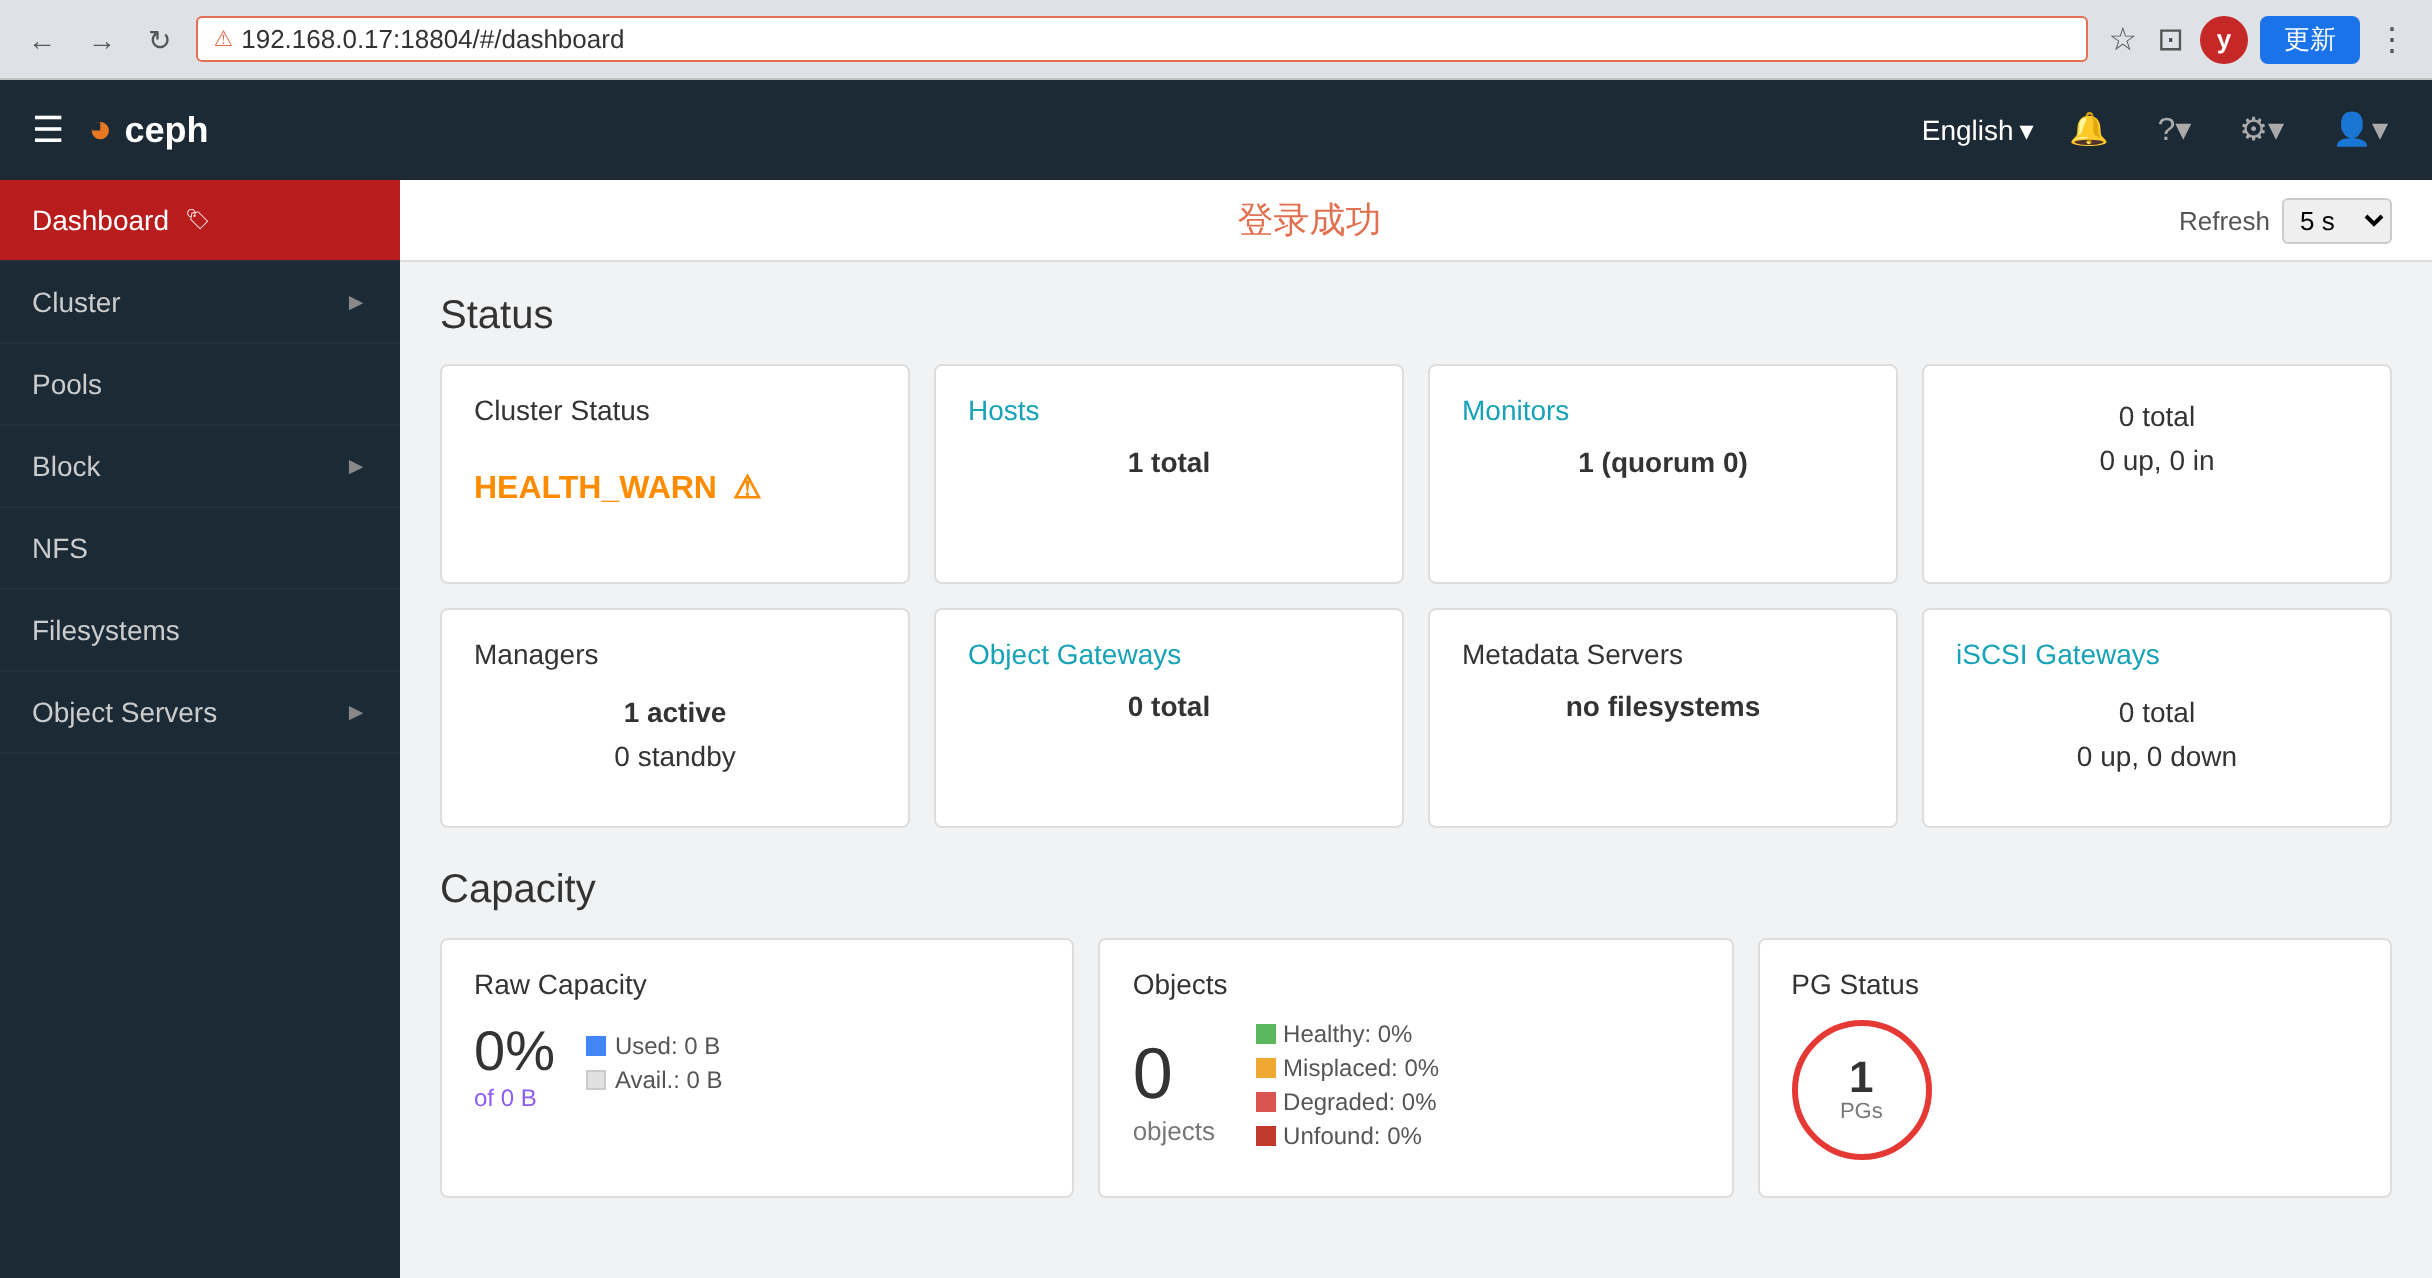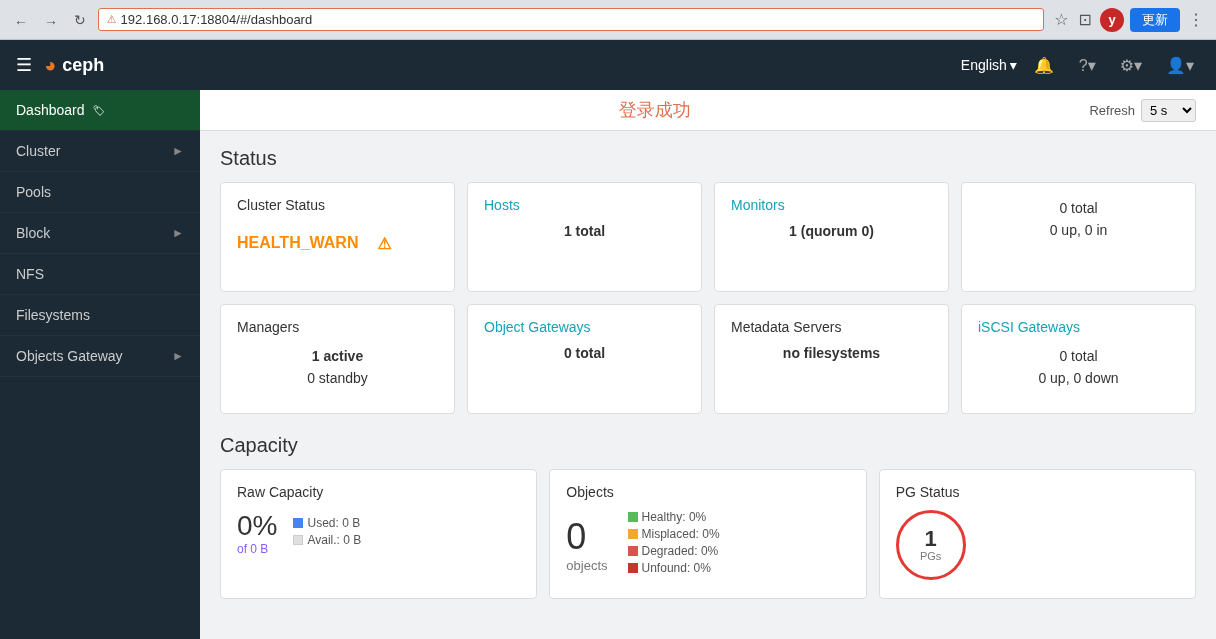--- a/index.html
+++ b/index.html
@@ -83,21 +83,21 @@
     .sidebar-item {
       display: flex;
       align-items: center;
       justify-content: space-between;
       padding: 12px 16px;
       color: #ccc;
       cursor: pointer;
       font-size: 14px;
       border-bottom: 1px solid #243040;
     }
-    .sidebar-item.active { background: #14532d; color: white; }
+    .sidebar-item.active { background: #b91c1c; color: white; }
     .sidebar-item-left { display: flex; align-items: center; gap: 8px; }
     .sidebar-chevron { font-size: 12px; color: #888; }
     .sidebar-badge { font-size: 10px; }
 
     
     .main-content {
       flex: 1;
       overflow-y: auto;
       background: #f0f2f4;
       padding: 0;
@@ -134,21 +134,21 @@
       border-radius: 4px;
       border: 1px solid #ddd;
       padding: 14px 16px;
       min-height: 110px;
     }
     .card-title { font-size: 14px; margin-bottom: 10px; }
     .card-title.link { color: #17a2b8; cursor: pointer; }
     .card-title.plain { color: #333; }
     .card-value { font-size: 14px; color: #333; text-align: center; }
     .card-value-center { text-align: center; }
-    .health-warn { color: #ff8c00; font-size: 16px; font-weight: bold; display: flex; align-items: flex-start; gap: 19px; margin-top: 21px; }
+    .health-warn { color: #ff8c00; font-size: 16px; font-weight: bold; display: flex; align-items: flex-end; gap: 8px; margin-top: 21px; }
     .card-values { text-align: center; }
     .card-values .val { font-size: 14px; color: #333; line-height: 1.6; }
     .card-values .val.bold { font-weight: bold; }
 
     
     .capacity-grid {
       display: grid;
       grid-template-columns: 1fr 1fr 1fr;
       gap: 12px;
     }
@@ -263,21 +263,21 @@
         <span>NFS</span>
       </div>
     </div>
     <div class="sidebar-item">
       <div class="sidebar-item-left">
         <span>Filesystems</span>
       </div>
     </div>
     <div class="sidebar-item">
       <div class="sidebar-item-left">
-        <span>Objects Gateway</span>
+        <span>Object Servers</span>
       </div>
       <span class="sidebar-chevron">►</span>
     </div>
   </div>
 
   <div class="main-content">
 
     <div class="dash-header">
       <div class="login-success">登录成功</div>
       <div class="refresh-control">

